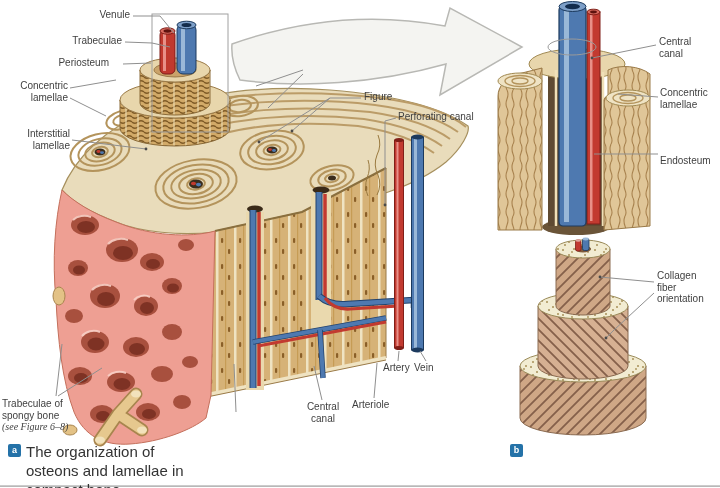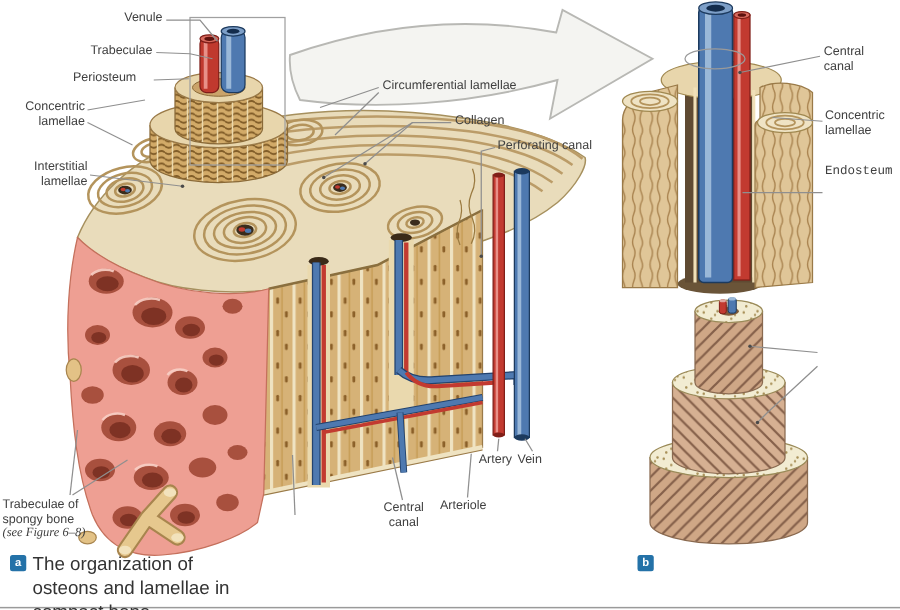--- a/index.html
+++ b/index.html
@@ -323,34 +323,34 @@
   </g>
 
   <rect x="0" y="485.5" width="720" height="1.2" fill="#9a9a9a"></rect>
 </svg>
 
   <div class="lbl r" style="left:58px;top:9px;width:72px;">Venule</div>
   <div class="lbl r" style="left:48px;top:35px;width:74px;">Trabeculae</div>
   <div class="lbl r" style="left:29px;top:57px;width:80px;">Periosteum</div>
   <div class="lbl r" style="left:2px;top:80px;width:66px;">Concentric lamellae</div>
   <div class="lbl r" style="left:6px;top:128px;width:64px;">Interstitial lamellae</div>
-  <div class="lbl" style="left:306px;top:63px;width:112px;">Circumferential lamellae</div>
-  <div class="lbl" style="left:364px;top:91px;width:60px;">Collagen</div>
+  <div class="lbl" style="left:364px;top:91px;width:60px;">Figure</div>
   <div class="lbl" style="left:398px;top:111px;width:110px;">Perforating canal</div>
   <div class="lbl" style="left:2px;top:398px;width:96px;">
     <span class="ln">Trabeculae of</span>
     <span class="ln">spongy bone</span>
     <span class="note">(see Figure 6–8)</span>
   </div>
   <div class="lbl c" style="left:298px;top:401px;width:50px;">Central canal</div>
   <div class="lbl" style="left:352px;top:399px;width:48px;">Arteriole</div>
   <div class="lbl" style="left:383px;top:362px;width:34px;">Artery</div>
   <div class="lbl" style="left:414px;top:362px;width:30px;">Vein</div>
 
   <div class="lbl" style="left:659px;top:36px;width:48px;">Central canal</div>
   <div class="lbl" style="left:660px;top:87px;width:58px;">Concentric lamellae</div>
-  <div class="lbl" style="left:660px;top:132px;width:50px;font-family:Liberation Mono, monospace;">Endosteum</div>
+  <div class="lbl" style="left:660px;top:155px;width:50px;">Endosteum</div>
+  <div class="lbl" style="left:657px;top:270px;width:60px;">Collagen fiber orientation</div>
 
   <div class="marker" style="left:8px;top:444px;">a</div>
   <div class="caption" style="left:26px;top:443px;width:172px;">The organization of osteons and lamellae in compact bone</div>
   <div class="marker" style="left:510px;top:444px;">b</div>
 
 </div>
 
 </body></html>

